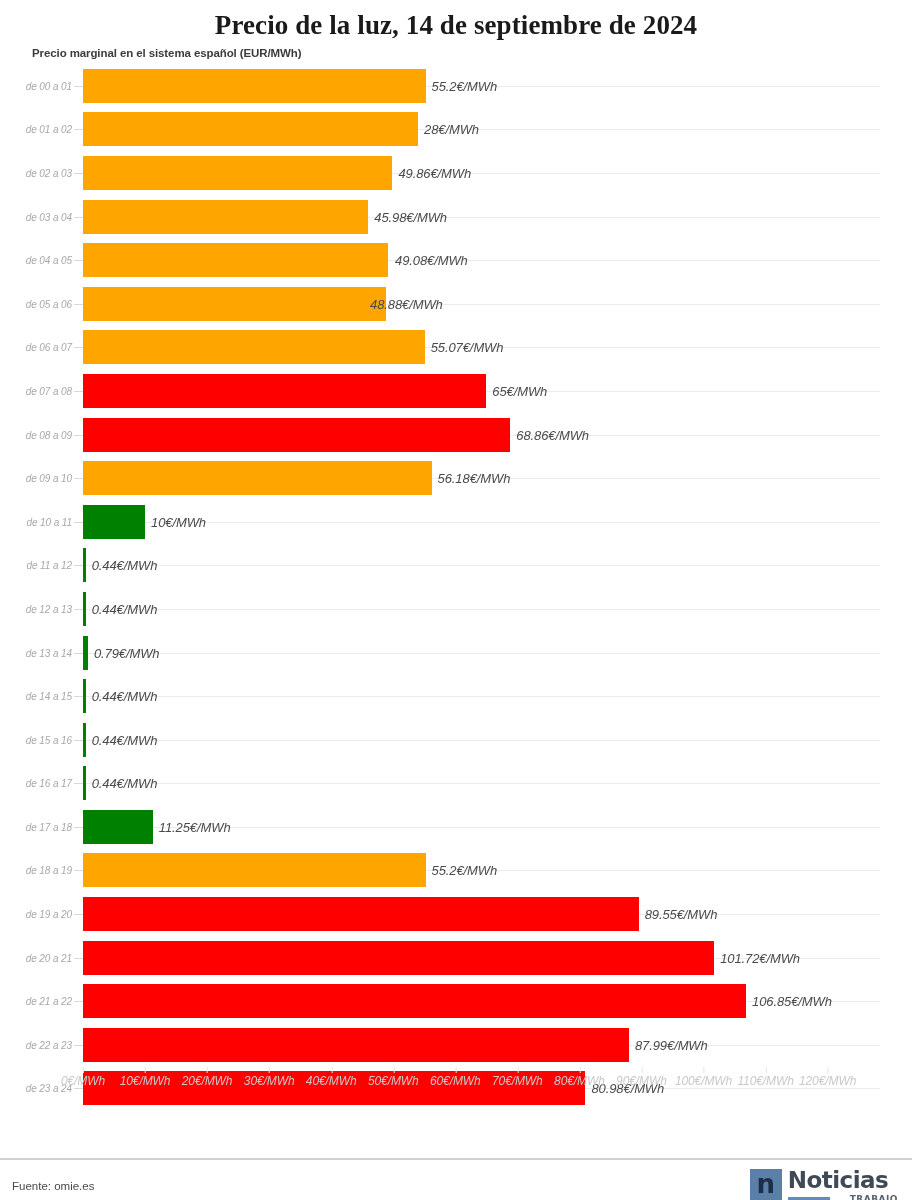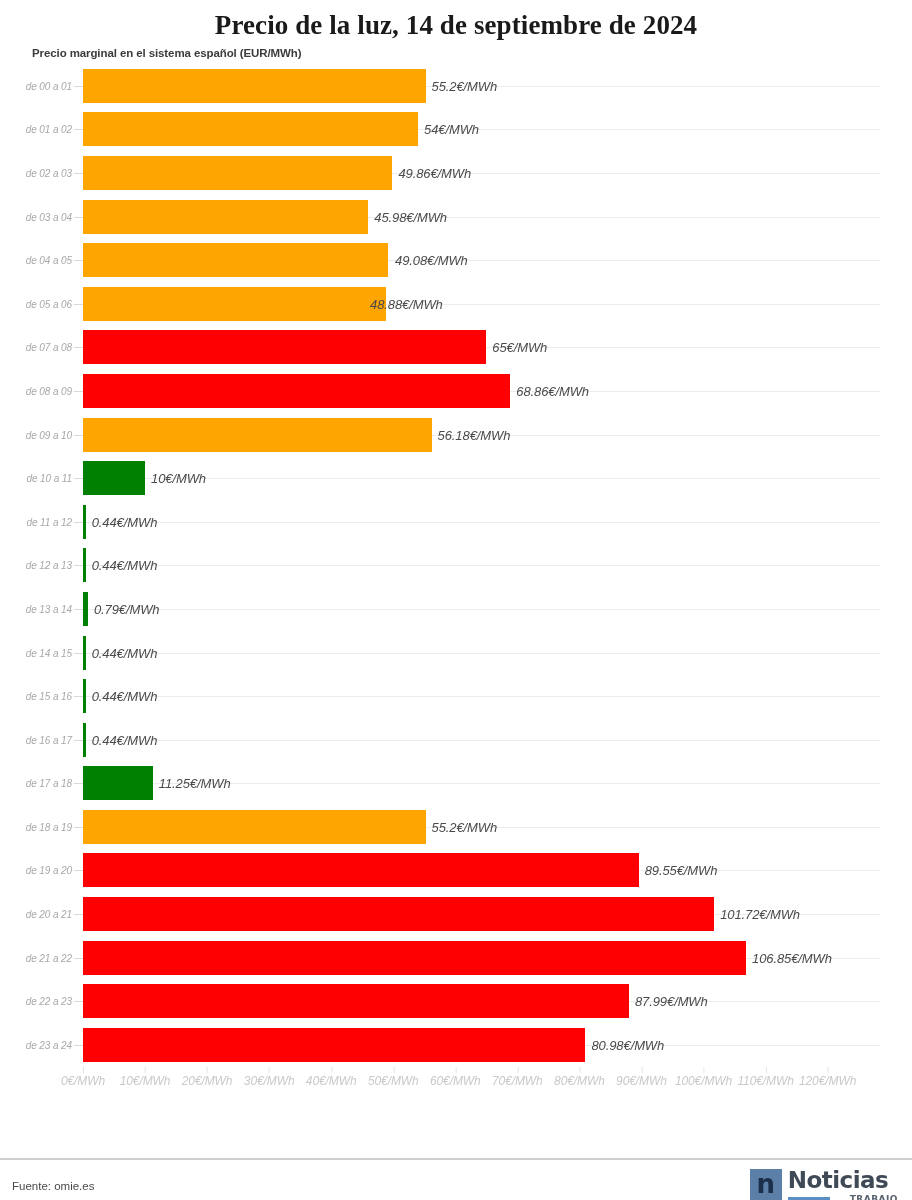--- a/index.html
+++ b/index.html
@@ -222,21 +222,21 @@
         <div class="cat-label">de 00 a 01</div>
         <div class="tick-dash"></div>
         <div class="bar" style="width: 342.516px; background: rgb(255, 165, 0);"></div>
         <div class="bar-value" style="left: 431.516px;">55.2€/MWh</div>
       </div>
       <div class="bar-row">
         <div class="row-gridline"></div>
         <div class="cat-label">de 01 a 02</div>
         <div class="tick-dash"></div>
         <div class="bar" style="width: 335.07px; background: rgb(255, 165, 0);"></div>
-        <div class="bar-value" style="left: 424.07px;">54€/MWh</div>
+        <div class="bar-value" style="left: 424.07px;">28€/MWh</div>
       </div>
       <div class="bar-row">
         <div class="row-gridline"></div>
         <div class="cat-label">de 02 a 03</div>
         <div class="tick-dash"></div>
         <div class="bar" style="width: 309.381px; background: rgb(255, 165, 0);"></div>
         <div class="bar-value" style="left: 398.381px;">49.86€/MWh</div>
       </div>
       <div class="bar-row">
         <div class="row-gridline"></div>
@@ -251,20 +251,27 @@
         <div class="tick-dash"></div>
         <div class="bar" style="width: 304.541px; background: rgb(255, 165, 0);"></div>
         <div class="bar-value" style="left: 395px; text-align: right;">49.08€/MWh</div>
       </div>
       <div class="bar-row">
         <div class="row-gridline"></div>
         <div class="cat-label">de 05 a 06</div>
         <div class="tick-dash"></div>
         <div class="bar" style="width: 303.3px; background: rgb(255, 165, 0);"></div>
         <div class="bar-value" style="left: 370px;">48.88€/MWh</div>
+      </div>
+      <div class="bar-row">
+        <div class="row-gridline"></div>
+        <div class="cat-label">de 06 a 07</div>
+        <div class="tick-dash"></div>
+        <div class="bar" style="width: 341.709px; background: rgb(255, 165, 0);"></div>
+        <div class="bar-value" style="left: 430.709px;">55.07€/MWh</div>
       </div>
       <div class="bar-row">
         <div class="row-gridline"></div>
         <div class="cat-label">de 07 a 08</div>
         <div class="tick-dash"></div>
         <div class="bar" style="width: 403.325px; background: rgb(255, 0, 0);"></div>
         <div class="bar-value" style="left: 492.325px;">65€/MWh</div>
       </div>
       <div class="bar-row">
         <div class="row-gridline"></div>

